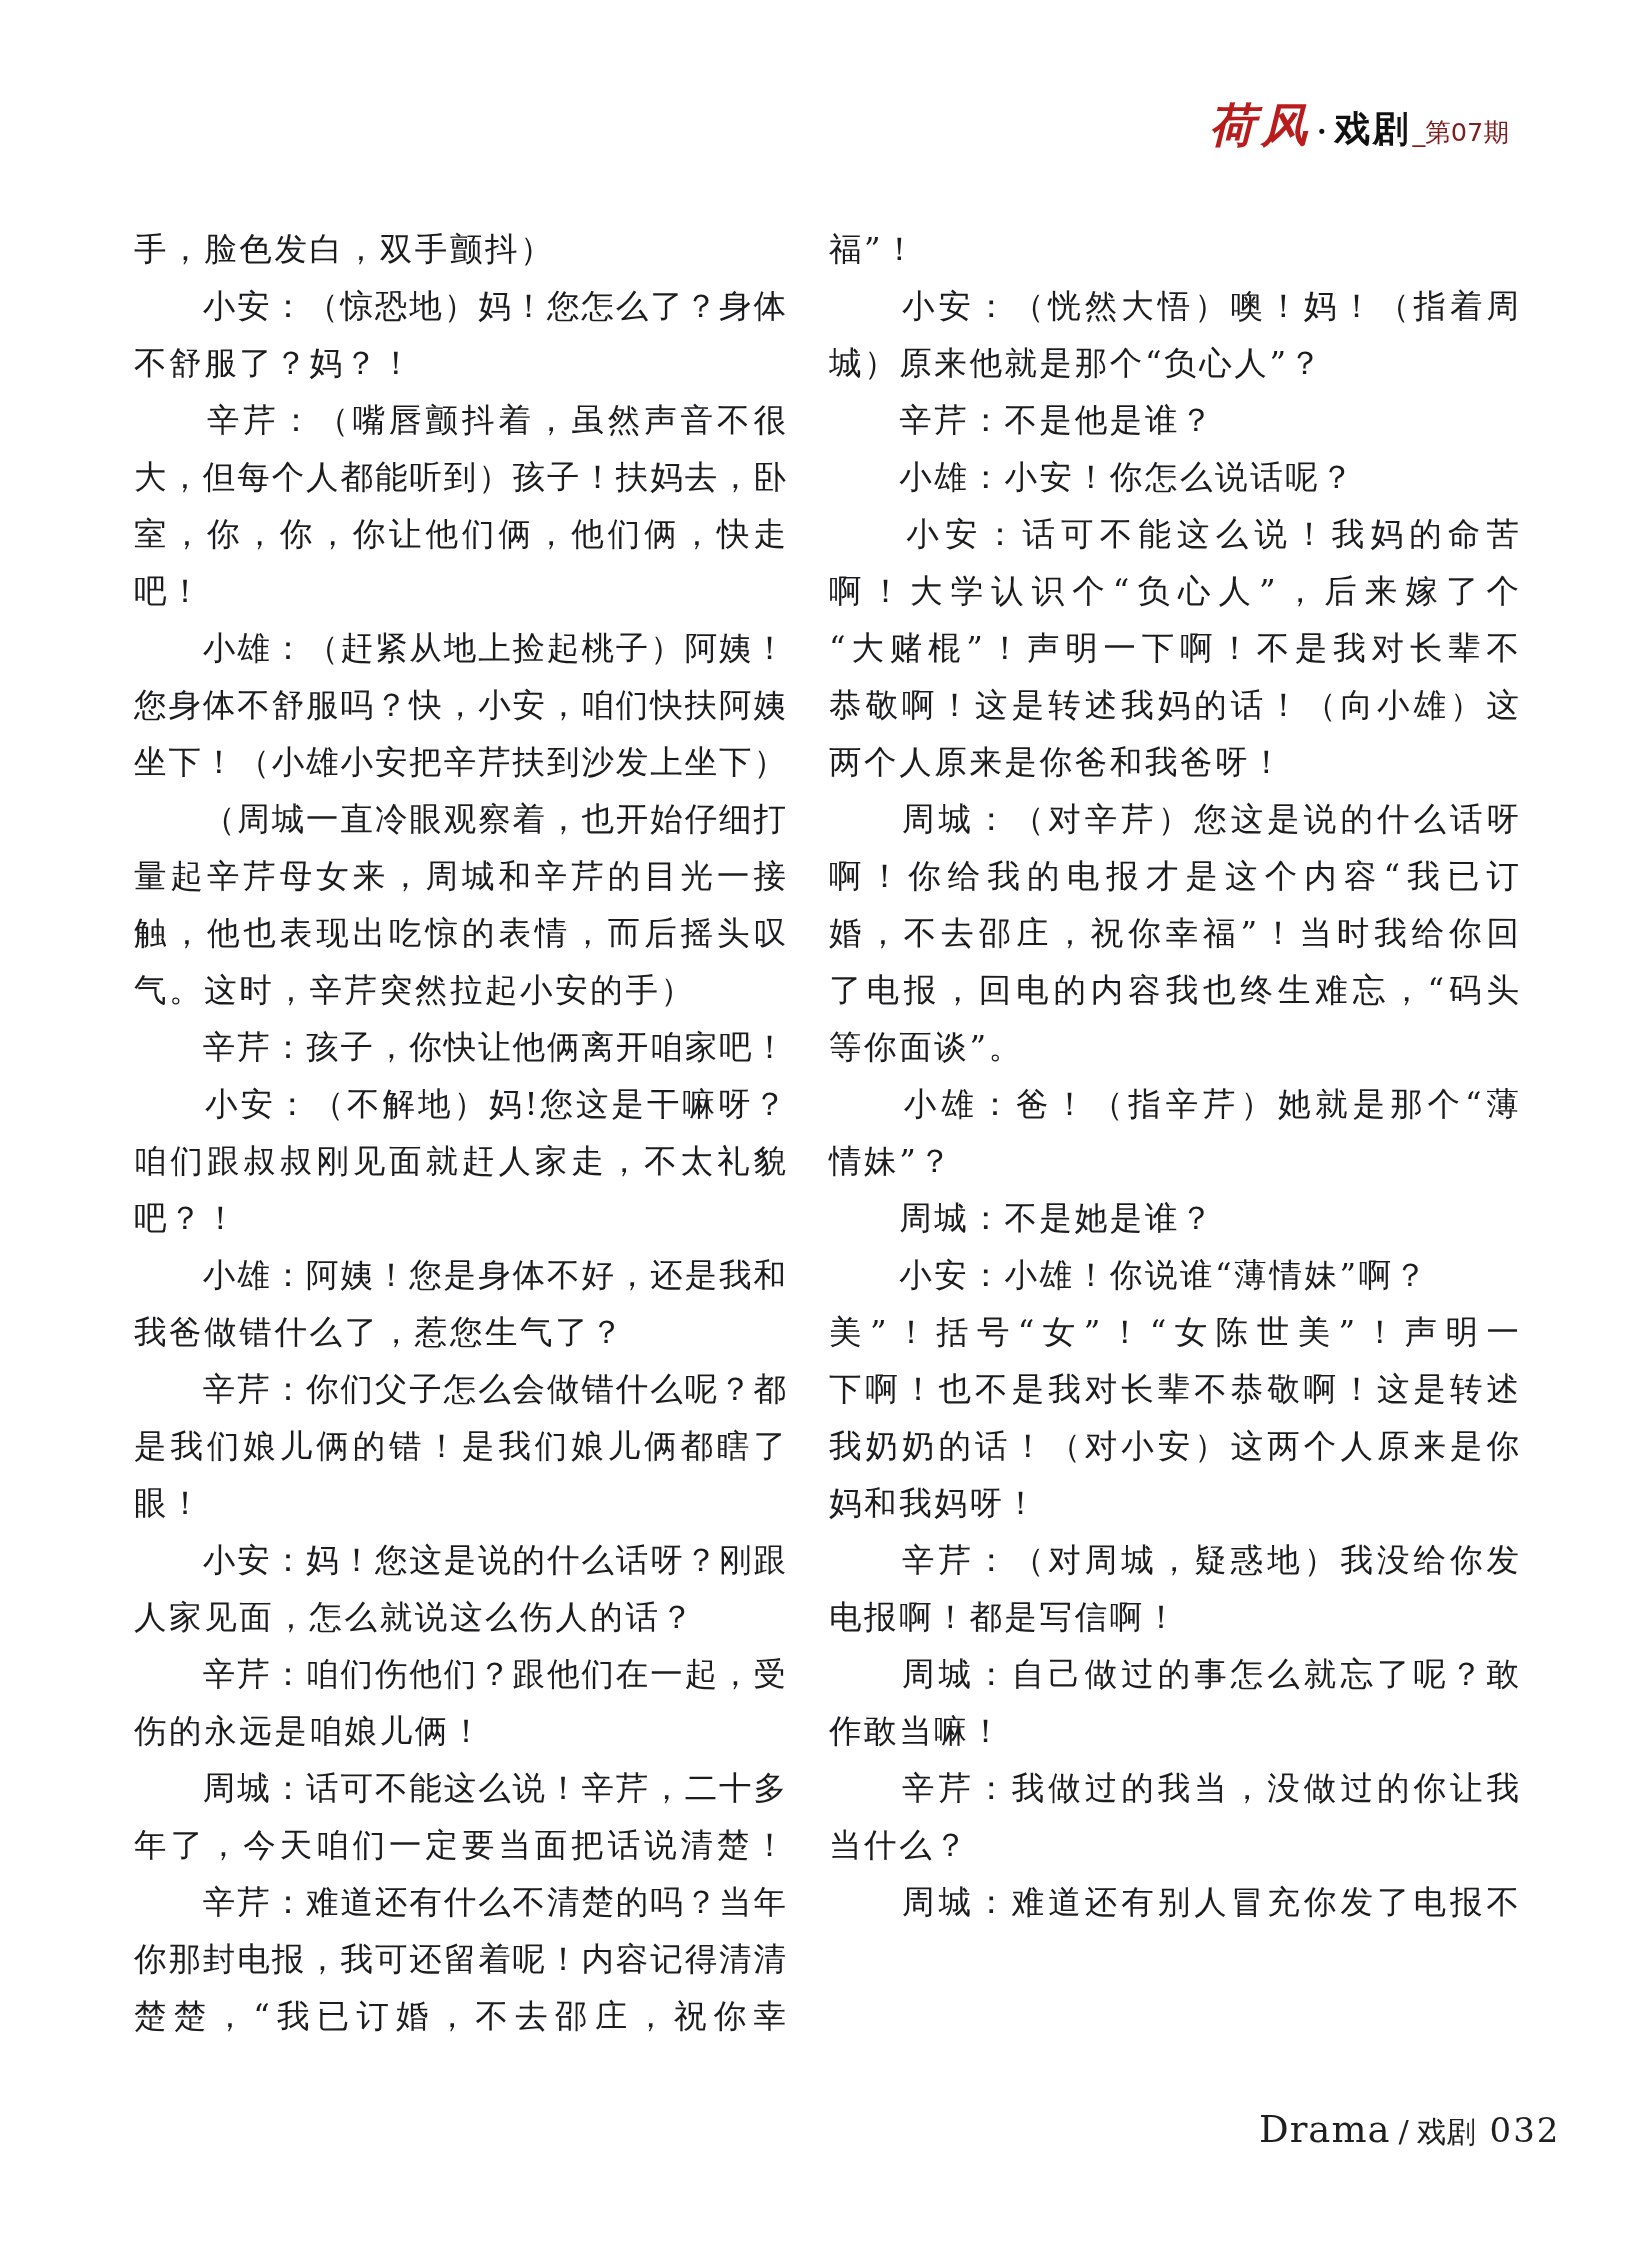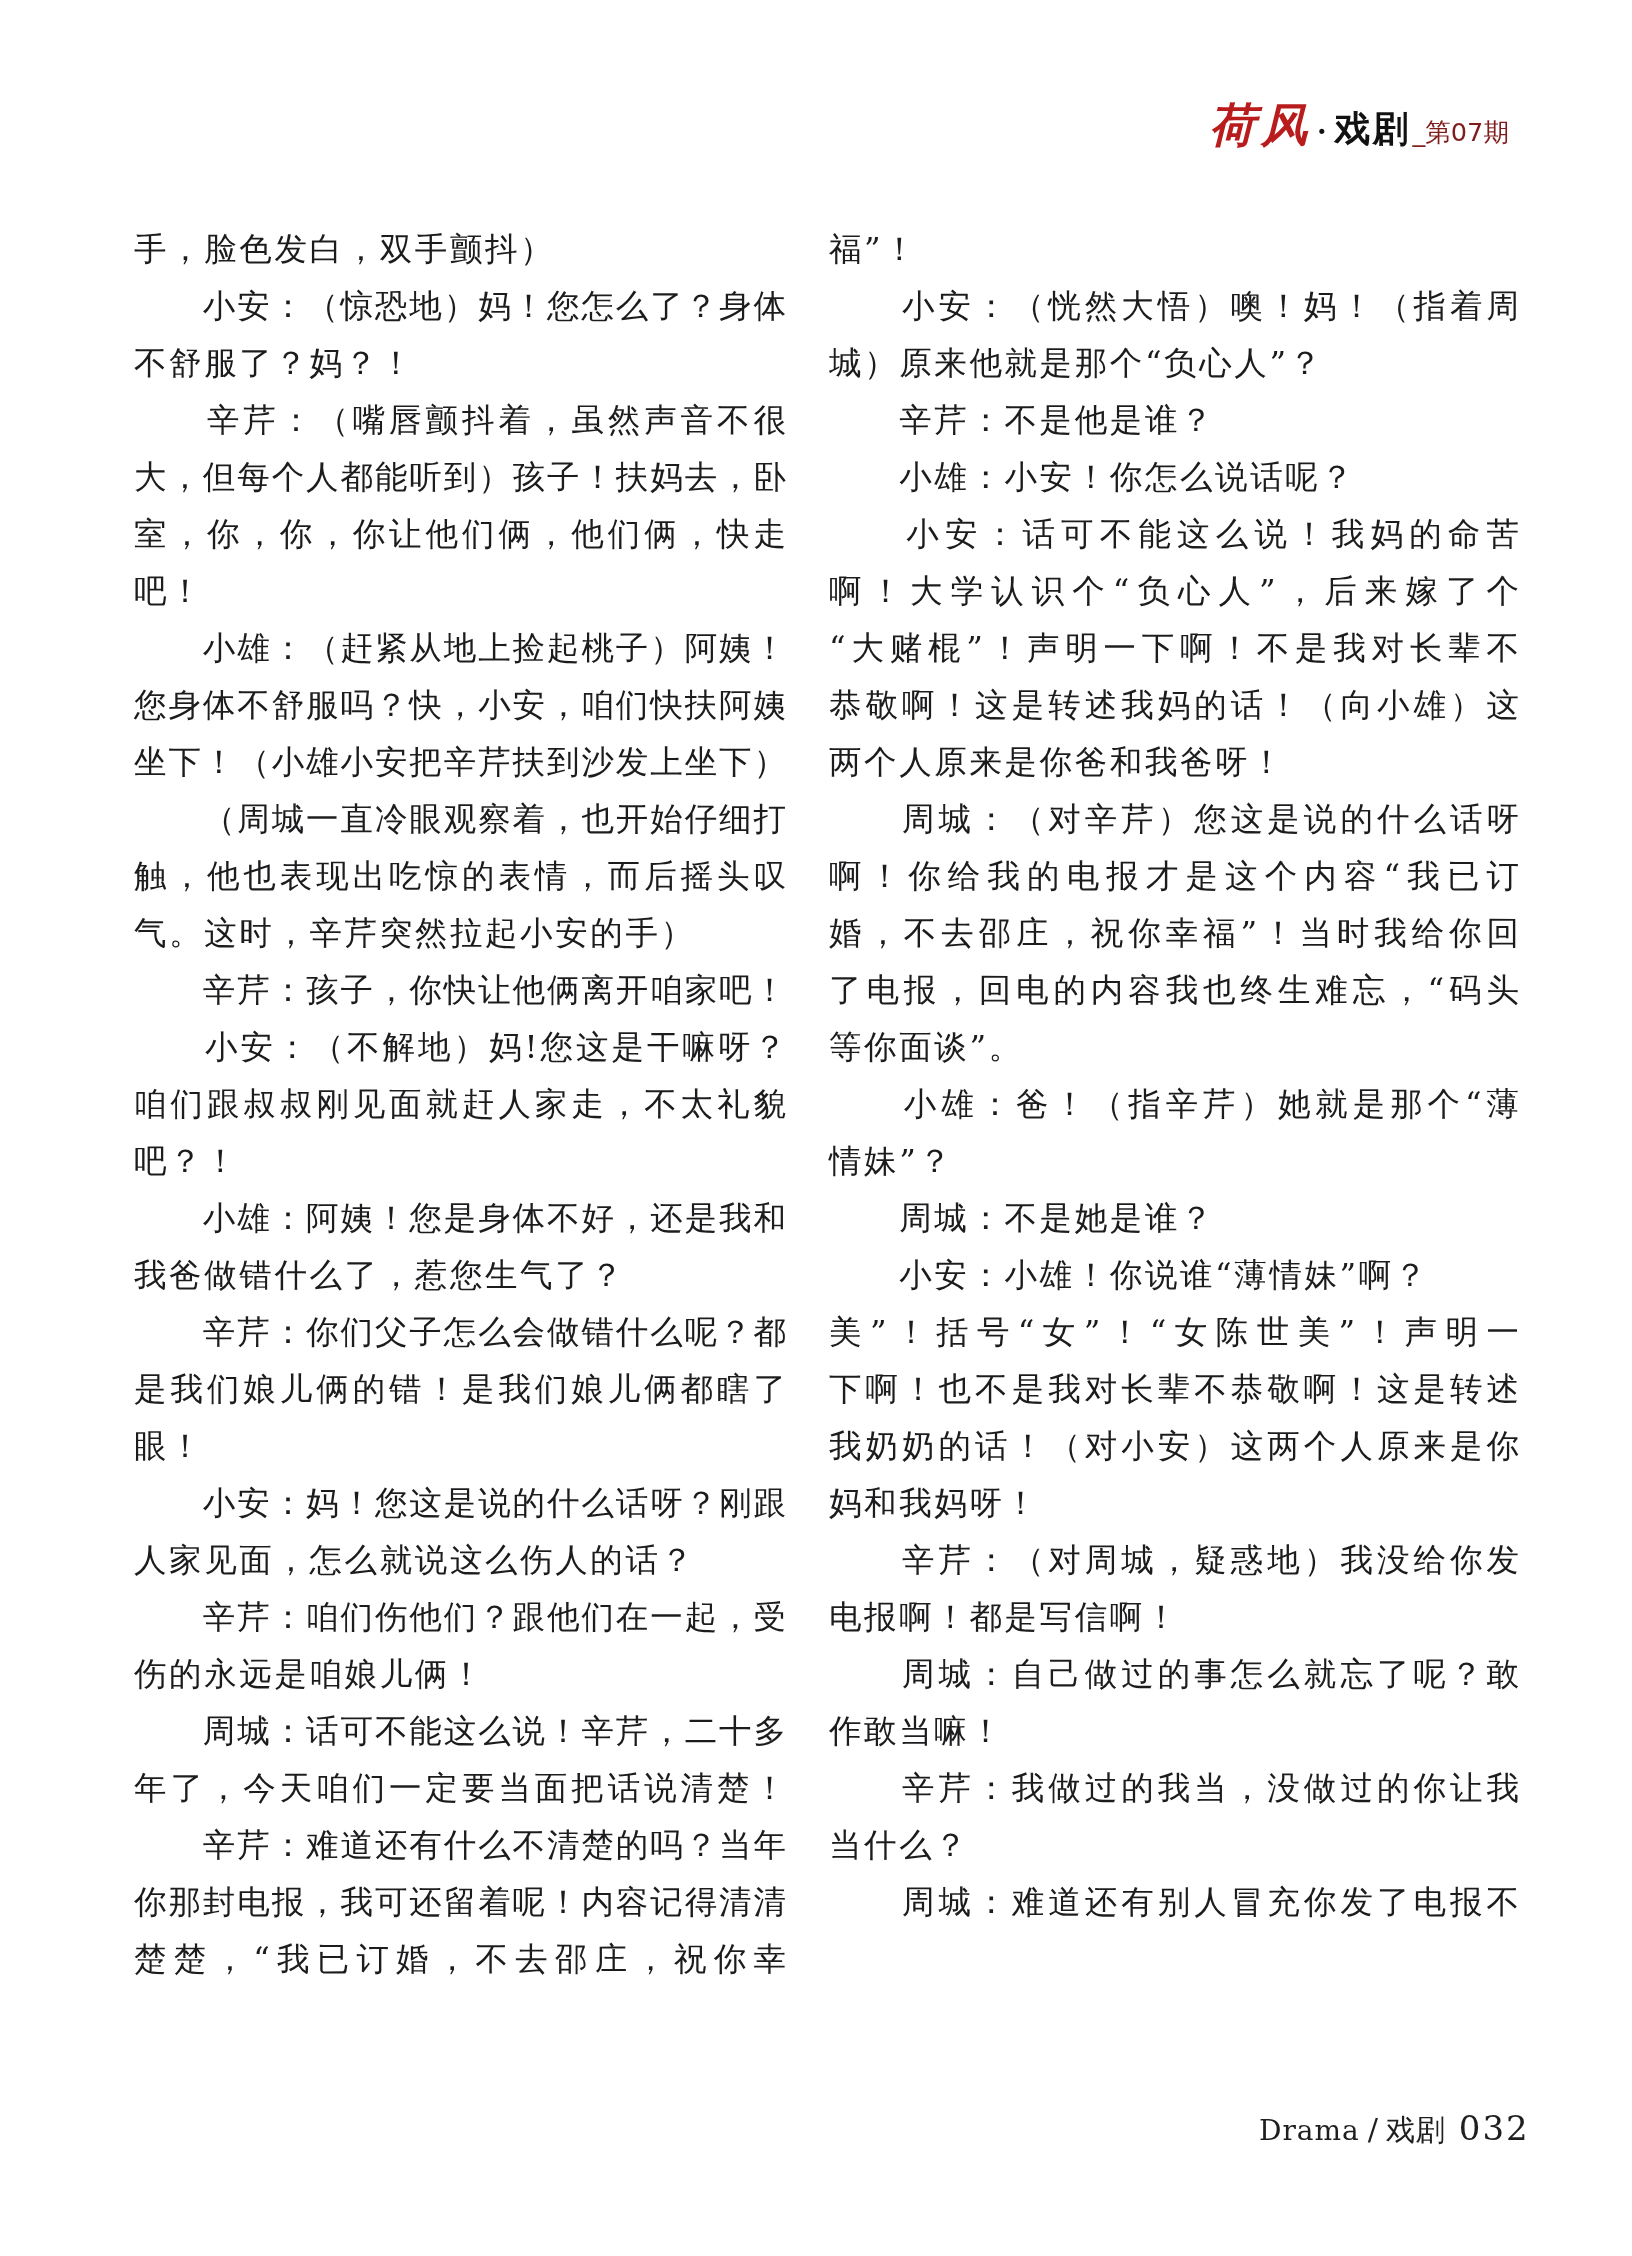--- a/index.html
+++ b/index.html
@@ -58,21 +58,21 @@
   }
 
   
   .footer {
     position:absolute;
     top:2108px; left:1259px;
     display:flex; align-items:baseline;
     white-space:nowrap;
     color:#1f1f1f;
   }
-  .footer .sec-en { font-size:28px; letter-spacing:1px; }
+  .footer .sec-en { font-size:37px; letter-spacing:1px; }
   .footer .divider { font-size:30.5px; margin:0 7.9px; }
   .footer .sec-zh { font-size:29.6px; }
   .footer .pageno { font-size:34px; margin-left:13.8px; letter-spacing:2px;text-align:right; }
 </style>
 </head>
 <body>
 
 <div class="page">
 
   <div class="header">
@@ -87,20 +87,21 @@
       <div class="line fill">　　小安：（惊恐地）妈！您怎么了？身体</div>
       <div class="line">不舒服了？妈？！</div>
       <div class="line fill">　　辛芹：（嘴唇颤抖着，虽然声音不很</div>
       <div class="line fill">大，但每个人都能听到）孩子！扶妈去，卧</div>
       <div class="line fill">室，你，你，你让他们俩，他们俩，快走</div>
       <div class="line">吧！</div>
       <div class="line fill">　　小雄：（赶紧从地上捡起桃子）阿姨！</div>
       <div class="line fill">您身体不舒服吗？快，小安，咱们快扶阿姨</div>
       <div class="line fill">坐下！（小雄小安把辛芹扶到沙发上坐下）</div>
       <div class="line fill">　　（周城一直冷眼观察着，也开始仔细打</div>
+      <div class="line fill">量起辛芹母女来，周城和辛芹的目光一接</div>
       <div class="line fill">触，他也表现出吃惊的表情，而后摇头叹</div>
       <div class="line">气。这时，辛芹突然拉起小安的手）</div>
       <div class="line fill">　　辛芹：孩子，你快让他俩离开咱家吧！</div>
       <div class="line fill">　　小安：（不解地）妈!您这是干嘛呀？</div>
       <div class="line fill">咱们跟叔叔刚见面就赶人家走，不太礼貌</div>
       <div class="line">吧？！</div>
       <div class="line fill">　　小雄：阿姨！您是身体不好，还是我和</div>
       <div class="line">我爸做错什么了，惹您生气了？</div>
       <div class="line fill">　　辛芹：你们父子怎么会做错什么呢？都</div>
       <div class="line fill">是我们娘儿俩的错！是我们娘儿俩都瞎了</div>

